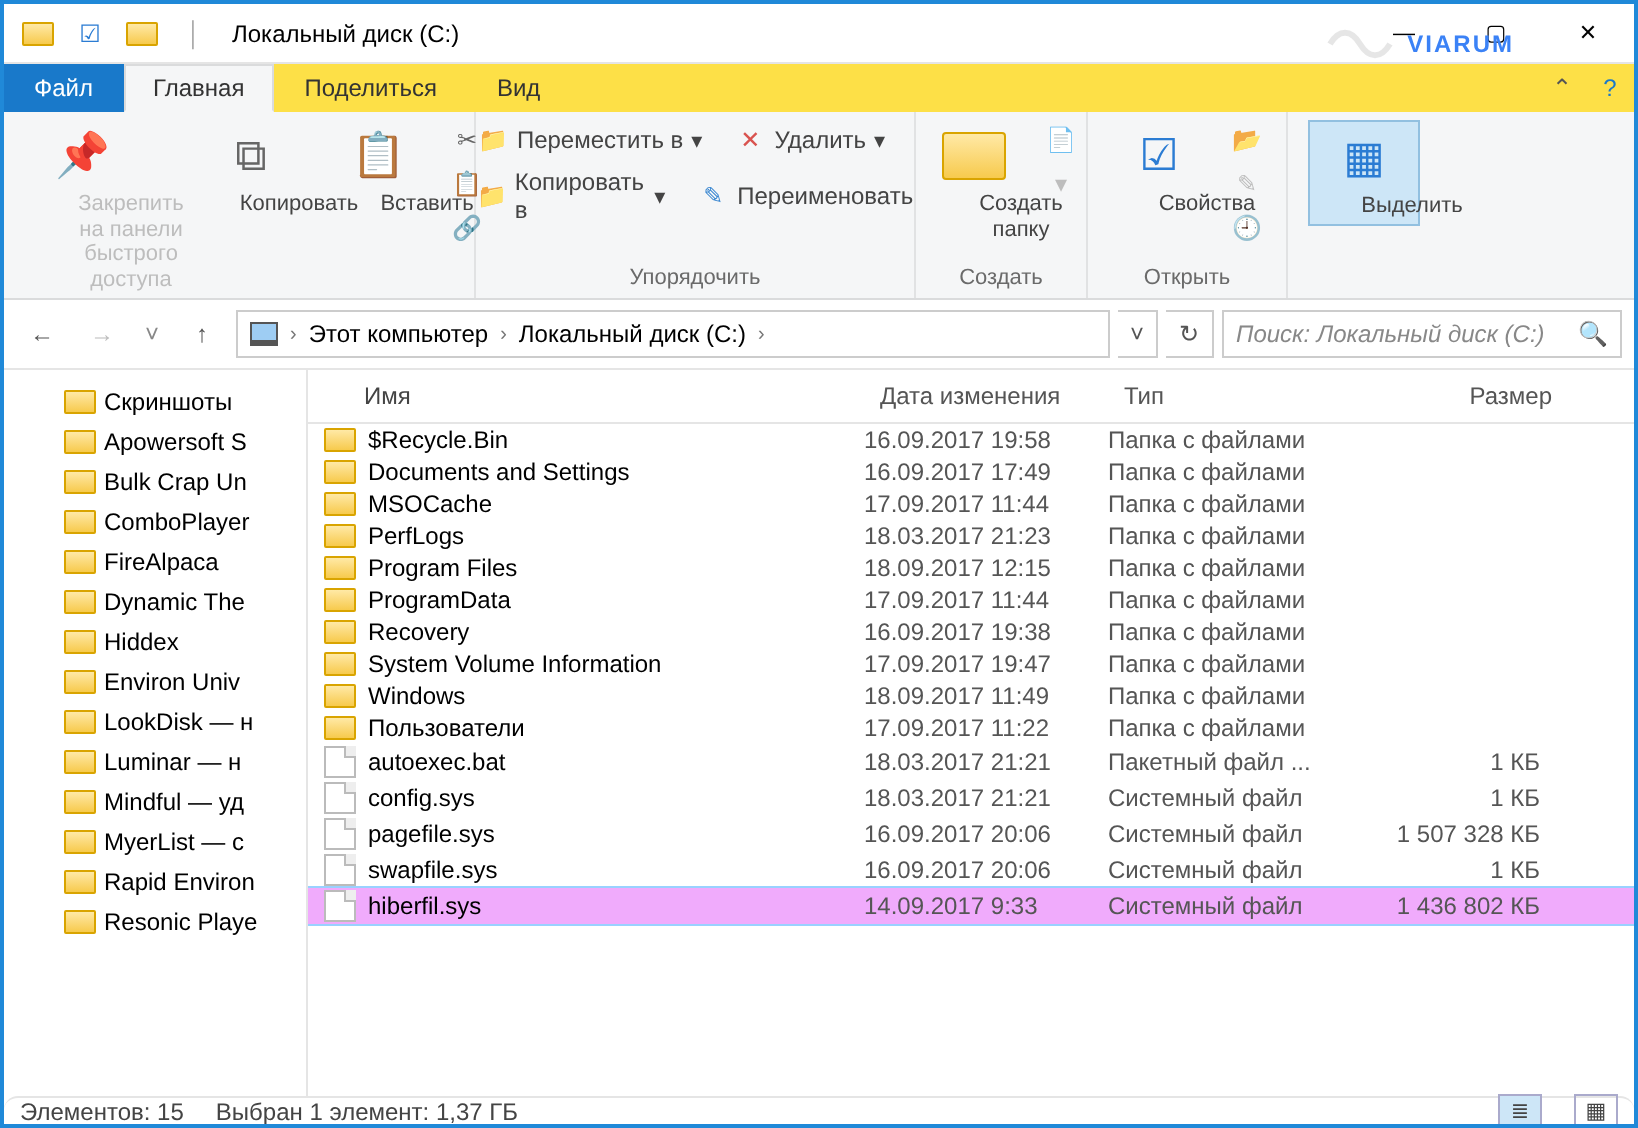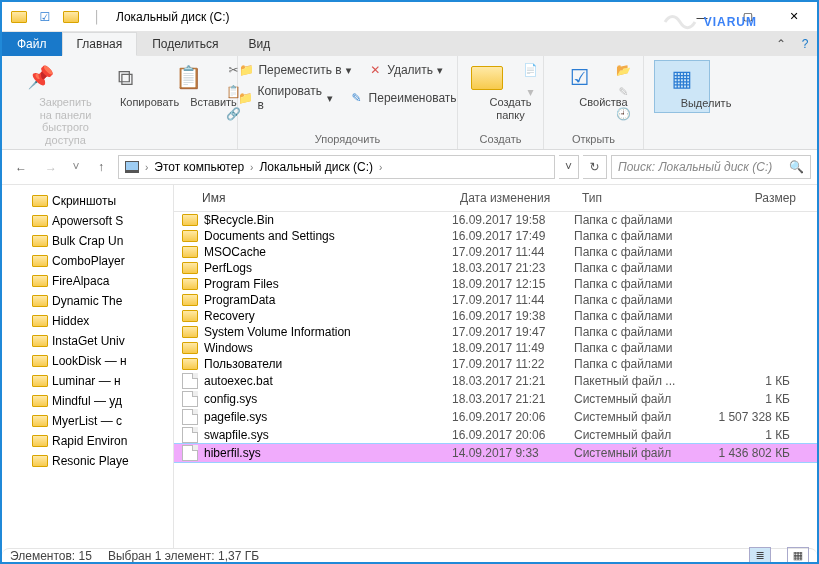--- a/index.html
+++ b/index.html
@@ -7,21 +7,21 @@
 
 
 .titlebar { height: 30px; display: flex; align-items: center; border-bottom: 1px solid #e5e5e5; }
 .titlebar .qat { display: flex; align-items: center; gap: 4px; padding-left: 6px; }
 .titlebar .qat span { width: 22px; height: 22px; display: flex; align-items: center; justify-content: center; }
 .titlebar .title-text { flex: 1; padding-left: 8px; font-size: 12px; }
 .titlebar .winctrl { display: flex; }
 .titlebar .winctrl div { width: 46px; height: 30px; display: flex; align-items: center; justify-content: center; font-size: 11px; }
 
 
-.tabs { height: 24px; display: flex; align-items: stretch; background: #e5e5e5; }
+.tabs { height: 24px; display: flex; align-items: stretch; background: #fde047; }
 .tabs .tab { padding: 4px 14px; font-size: 12px; color: #333; border: 1px solid transparent; }
 .tabs .tab.file { background: #1979ca; color: #fff; }
 .tabs .tab.active { background: #f5f6f7; border-color: #dadbdc; border-bottom-color: #f5f6f7; }
 .tabs .spacer { flex: 1; }
 .tabs .expand { width: 24px; display:flex; align-items:center; justify-content:center; color:#555; }
 .tabs .help { width:24px; display:flex; align-items:center; justify-content:center; color:#1979ca; }
 
 
 .ribbon { background:#f5f6f7; display:flex; border-bottom:1px solid #dadbdc; height: 94px; }
 .group { display:flex; flex-direction:column; align-items:center; justify-content:space-between; padding:4px 6px 2px; border-right:1px solid #e1e2e3; }
@@ -46,21 +46,21 @@
 .breadcrumb{ flex:1; height:24px; border:1px solid #cccccc; display:flex; align-items:center; padding:0 4px; gap:2px;}
 .breadcrumb .crumb{display:flex;align-items:center;gap:2px;font-size:12px; padding:2px 2px;}
 .breadcrumb .sep{ color:#777; font-size:10px; padding:0 2px;}
 .search{ width:200px; height:24px; border:1px solid #cccccc; display:flex; align-items:center; padding:0 6px; color:#999;}
 .search span { flex:1; font-size:12px; color:#888; font-style:italic;}
 .reload{width:24px;height:24px;border:1px solid #cccccc;border-left:none;display:flex;align-items:center;justify-content:center;color:#555;}
 .dropbtn{width:20px;height:24px;border:1px solid #cccccc;border-left:none;display:flex;align-items:center;justify-content:center;color:#555;}
 
 
 .main { flex:1; display:flex; overflow:hidden; border-top:1px solid #e5e5e5;}
-.tree { width:172px; border-right:1px solid #e5e5e5; overflow:hidden auto; padding:6px 0;}
+.tree { width:152px; border-right:1px solid #e5e5e5; overflow:hidden auto; padding:6px 0;}
 .tree .node { display:flex; align-items:center; gap:4px; padding:3px 4px 3px 16px; font-size:12px; white-space:nowrap; overflow:hidden;}
 .tree .node .chev{ width:10px; color:#777; font-size:10px; display:inline-block;}
 .list { flex:1; display:flex; flex-direction:column; overflow:hidden;}
 .list .head { display:flex; border-bottom:1px solid #e5e5e5; color:#444; font-size:12px;}
 .list .head div{ padding:6px 8px;}
 .list .rows{ flex:1; overflow-y:auto; overflow-x:hidden;}
 .list .row{ display:flex; align-items:center; padding:1px 0; font-size:12px;}
 .list .row.selected{ background:#f0abfc; outline:1px solid #99d1ff;}
 .list .c-name{ width:278px; display:flex; align-items:center; gap:6px; padding-left:8px; white-space:nowrap; overflow:hidden;}
 .list .c-date{ width:122px; color:#555;}
@@ -279,21 +279,21 @@
         <span>Dynamic The</span>
       </div>
       <div class="node">
         <span class="chev"></span>
         <div class="folder-sm"></div>
         <span>Hiddex</span>
       </div>
       <div class="node">
         <span class="chev"></span>
         <div class="folder-sm"></div>
-        <span>InstaGet Univ</span>
+        <span>Environ Univ</span>
       </div>
       <div class="node">
         <span class="chev"></span>
         <div class="folder-sm"></div>
         <span>LookDisk — н</span>
       </div>
       <div class="node">
         <span class="chev"></span>
         <div class="folder-sm"></div>
         <span>Luminar — н</span>

